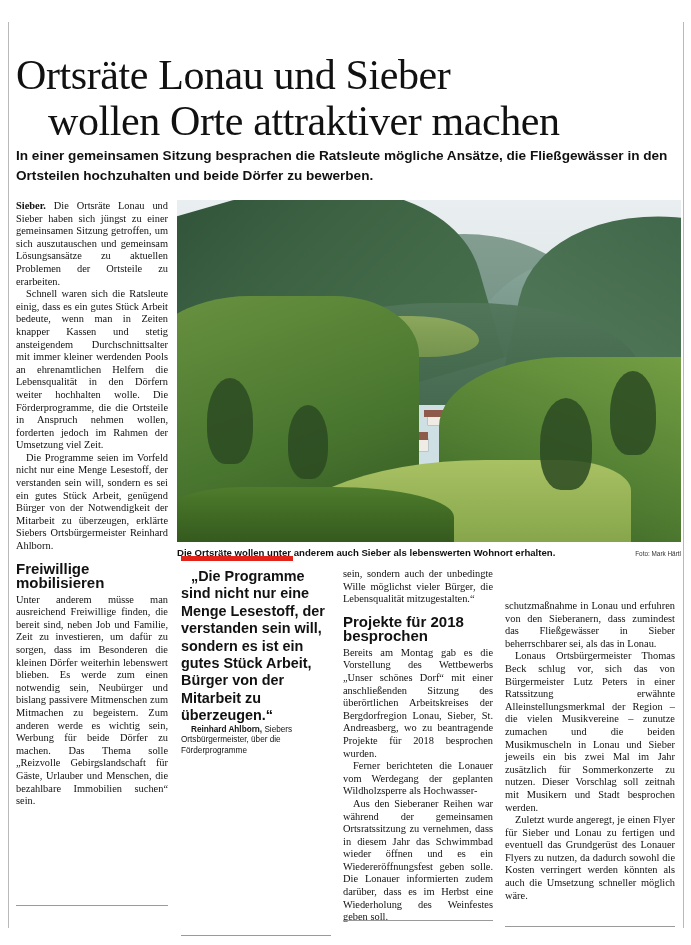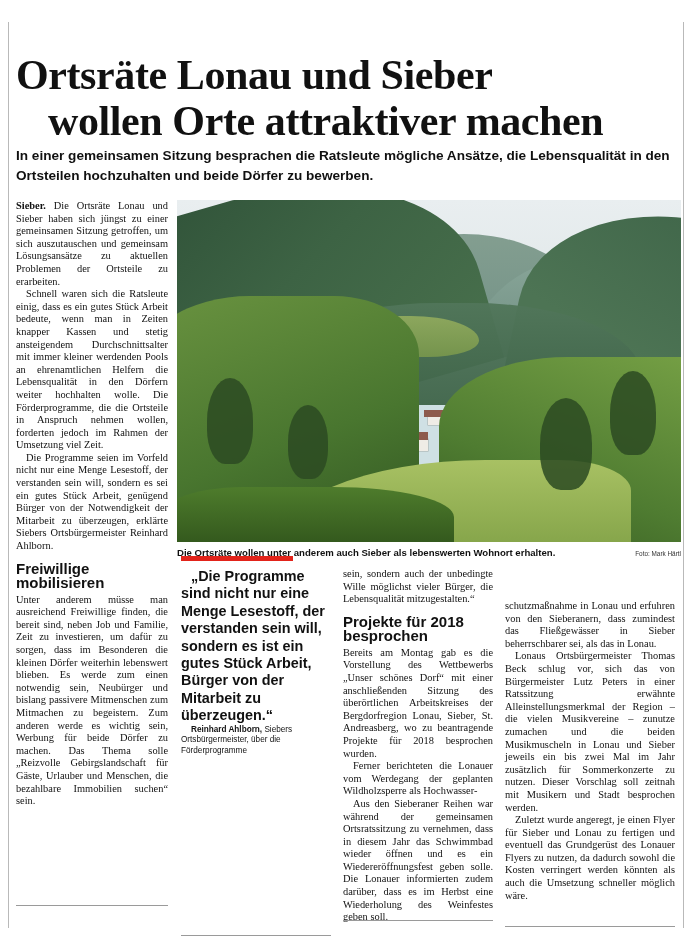--- a/index.html
+++ b/index.html
@@ -38,21 +38,21 @@
     width: 1px; height: 906px;
     background: #b9b9b9;
   }
 
   
   .headline {
     position: absolute;
     left: 16px; top: 24px;
     width: 660px;
     font-family: "Liberation Serif", serif;
-    font-weight: 700;
+    font-weight: 400;
     font-size: 42px;
     line-height: 46px;
     letter-spacing: -0.4px;
     color: #111;
   }
   .headline .l2 { display:block;margin-left:32px; }
 
   
   .standfirst {
     position: absolute;
@@ -299,21 +299,21 @@
 <div class="page">
 
   <div class="edge-rule-left"></div>
   <div class="edge-rule-right"></div>
 
   <h1 class="headline">
     <span class="l1">Ortsräte Lonau und Sieber</span>
     <span class="l2">wollen Orte attraktiver machen</span>
   </h1>
 
-  <div class="standfirst">In einer gemeinsamen Sitzung besprachen die Ratsleute mögliche Ansätze, die Lebensqualität in den Ortsteilen hochzuhalten und beide Dörfer zu bewerben.</div>
+  <div class="standfirst">In einer gemeinsamen Sitzung besprachen die Ratsleute mögliche Ansätze, die Fließgewässer in den Ortsteilen hochzuhalten und beide Dörfer zu bewerben.</div>
 
   <div class="photo">
     <div class="sky"></div>
     <div class="ridge-far"></div>
     <div class="ridge-far2"></div>
     <div class="ridge-left"></div>
     <div class="ridge-right"></div>
     <div class="midvalley"></div>
     <div class="meadow"></div>
 

